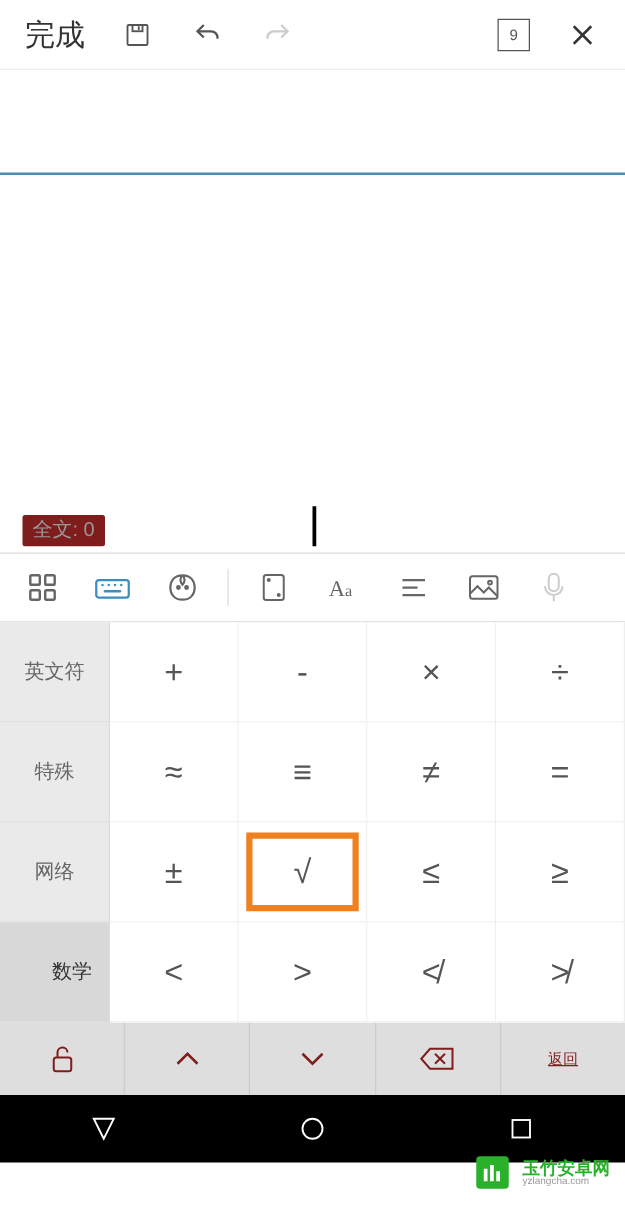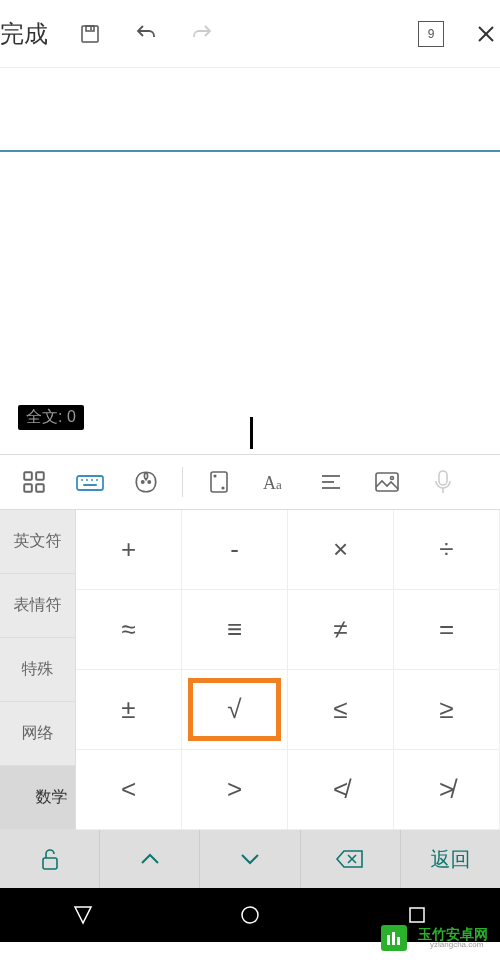--- a/index.html
+++ b/index.html
@@ -1,59 +1,59 @@
 <!DOCTYPE html>
 <html><head>
   <meta charset="utf-8">
   <style>
     * { margin: 0; padding: 0; box-sizing: border-box; }
     html, body { width: 500px; height: 978px; font-family: -apple-system, sans-serif; background: #fff; overflow: hidden; position: relative; }
     
-    .topbar { height: 68px; display: flex; align-items: center; padding: 0 0; border-bottom: 1px solid #eee; }
+    .topbar { height: 56px; display: flex; align-items: center; padding: 0 20px; border-bottom: 1px solid #eee; }
     .topbar-left { display: flex; align-items: center; gap: 28px; }
     .done-btn { font-size: 24px; color: #333; }
     .icon-btn { width: 28px; height: 28px; display: flex; align-items: center; justify-content: center; color: #555; }
     .icon-btn.disabled { color: #ccc; }
     .topbar-spacer { flex: 1; }
     .topbar-right { display: flex; align-items: center; gap: 28px; }
     .page-box { width: 26px; height: 26px; border: 1.5px solid #555; display: flex; align-items: center; justify-content: center; font-size: 12px; color: #555; }
     .close-x svg { width: 24px; height: 24px; }
     
     .editor { height: 84px; border-bottom: 2px solid #4a8fb0; }
     
     .content { position: relative; height: 302px; }
-    .word-count { position: absolute; left: 18px; bottom: 24px; background: #000000; color: #999; font-size: 16px; padding: 2px 8px; border-radius: 2px; }
+    .word-count { position: absolute; left: 18px; bottom: 5px; background: #7f1d1d; color: #999; font-size: 16px; padding: 2px 8px; border-radius: 2px; }
     .cursor { position: absolute; left: 250px; bottom: 5px; width: 3px; height: 32px; background: #000; }
     
     .toolbar { height: 56px; display: flex; align-items: center; border-top: 1px solid #ddd; border-bottom: 1px solid #ddd; padding: 0 10px; gap: 8px; }
     .toolbar-item { width: 48px; height: 40px; display: flex; align-items: center; justify-content: center; color: #666; }
     .toolbar-item.active { color: #3a8fc0; }
     .toolbar-divider { width: 1px; height: 30px; background: #ddd; margin: 0 4px; }
     .toolbar-item.faded { color: #ccc; }
     
     .keyboard { height: 320px; display: flex; }
-    .cat-col { width: 76px; display: flex; flex-direction: column; }
+    .cat-col { width: 88px; display: flex; flex-direction: column; }
     .cat-item { flex: 1; display: flex; align-items: center; justify-content: center; background: #eaeaea; border-bottom: 1px solid #ddd; border-right: 1px solid #ddd; font-size: 16px; color: #666; }
     .cat-item.active { background: #d8d8d8; color: #333; padding-left: 28px; }
     .sym-grid { flex: 1; display: grid; grid-template-columns: repeat(4, 1fr); grid-template-rows: repeat(4, 1fr); }
     .sym-cell { display: flex; align-items: center; justify-content: center; font-size: 26px; color: #555; border-right: 1px solid #eee; border-bottom: 1px solid #eee; background: #fff; position: relative; }
     .sym-cell.highlighted::after { content: ''; position: absolute; left: 6px; right: 6px; top: 8px; bottom: 8px; border: 5px solid #f08020; }
     
     .bottom-row { height: 58px; display: flex; background: #dedede; }
-    .bottom-item { flex: 1; display: flex; align-items: center; justify-content: center; color: #0f766e; border-right: 1px solid #ccc; font-size: 20px; }
+    .bottom-item { flex: 1; display: flex; align-items: center; justify-content: center; color: #7f1d1d; border-right: 1px solid #ccc; font-size: 12px; text-decoration: underline; }
     .bottom-item:last-child { border-right: none; }
     
     .navbar { height: 54px; background: #000; display: flex; align-items: center; justify-content: space-around; }
     .nav-btn { color: #fff; width: 40px; height: 40px; display: flex; align-items: center; justify-content: center; }
     
     .watermark { position: absolute; right: 6px; bottom: 24px; display: flex; align-items: center; gap: 11px; padding: 3px 6px; }
     .wm-logo { width: 26px; height: 26px; background: #2ab02a; border-radius: 3px; display: flex; align-items: center; justify-content: center; color: #fff; font-size: 12px; font-weight: bold; }
     .wm-text { display: flex; flex-direction: column; line-height: 1; }
     .wm-main { font-size: 14px; color: #2ab02a; font-weight: bold; }
-    .wm-sub { font-size: 8px; color: #999; margin-left: 12px; }
+    .wm-sub { font-size: 8px; color: #999; }
   </style>
 </head>
 <body>
 
 <div class="topbar">
   <div class="topbar-left">
     <div class="done-btn">完成</div>
     <div class="icon-btn">
       <svg width="24" height="24" viewBox="0 0 24 24" fill="none" stroke="currentColor" stroke-width="1.5">
           <rect x="4" y="4" width="16" height="16" rx="1"></rect>
@@ -152,21 +152,20 @@
         <rect x="5" y="2" width="8" height="14" rx="4"></rect>
         <path d="M2 12 a7 7 0 0 0 14 0"></path>
         <line x1="9" y1="19" x2="9" y2="24"></line>
       </svg>
   </div>
 </div>
 
 <div class="keyboard">
   <div class="cat-col">
     <div class="cat-item">英文符</div>
-    <div class="cat-item">表情符</div>
     <div class="cat-item">特殊</div>
     <div class="cat-item">网络</div>
     <div class="cat-item active">数学</div>
   </div>
   <div class="sym-grid">
     <div class="sym-cell">+</div>
     <div class="sym-cell">-</div>
     <div class="sym-cell">×</div>
     <div class="sym-cell">÷</div>
     <div class="sym-cell">≈</div>

